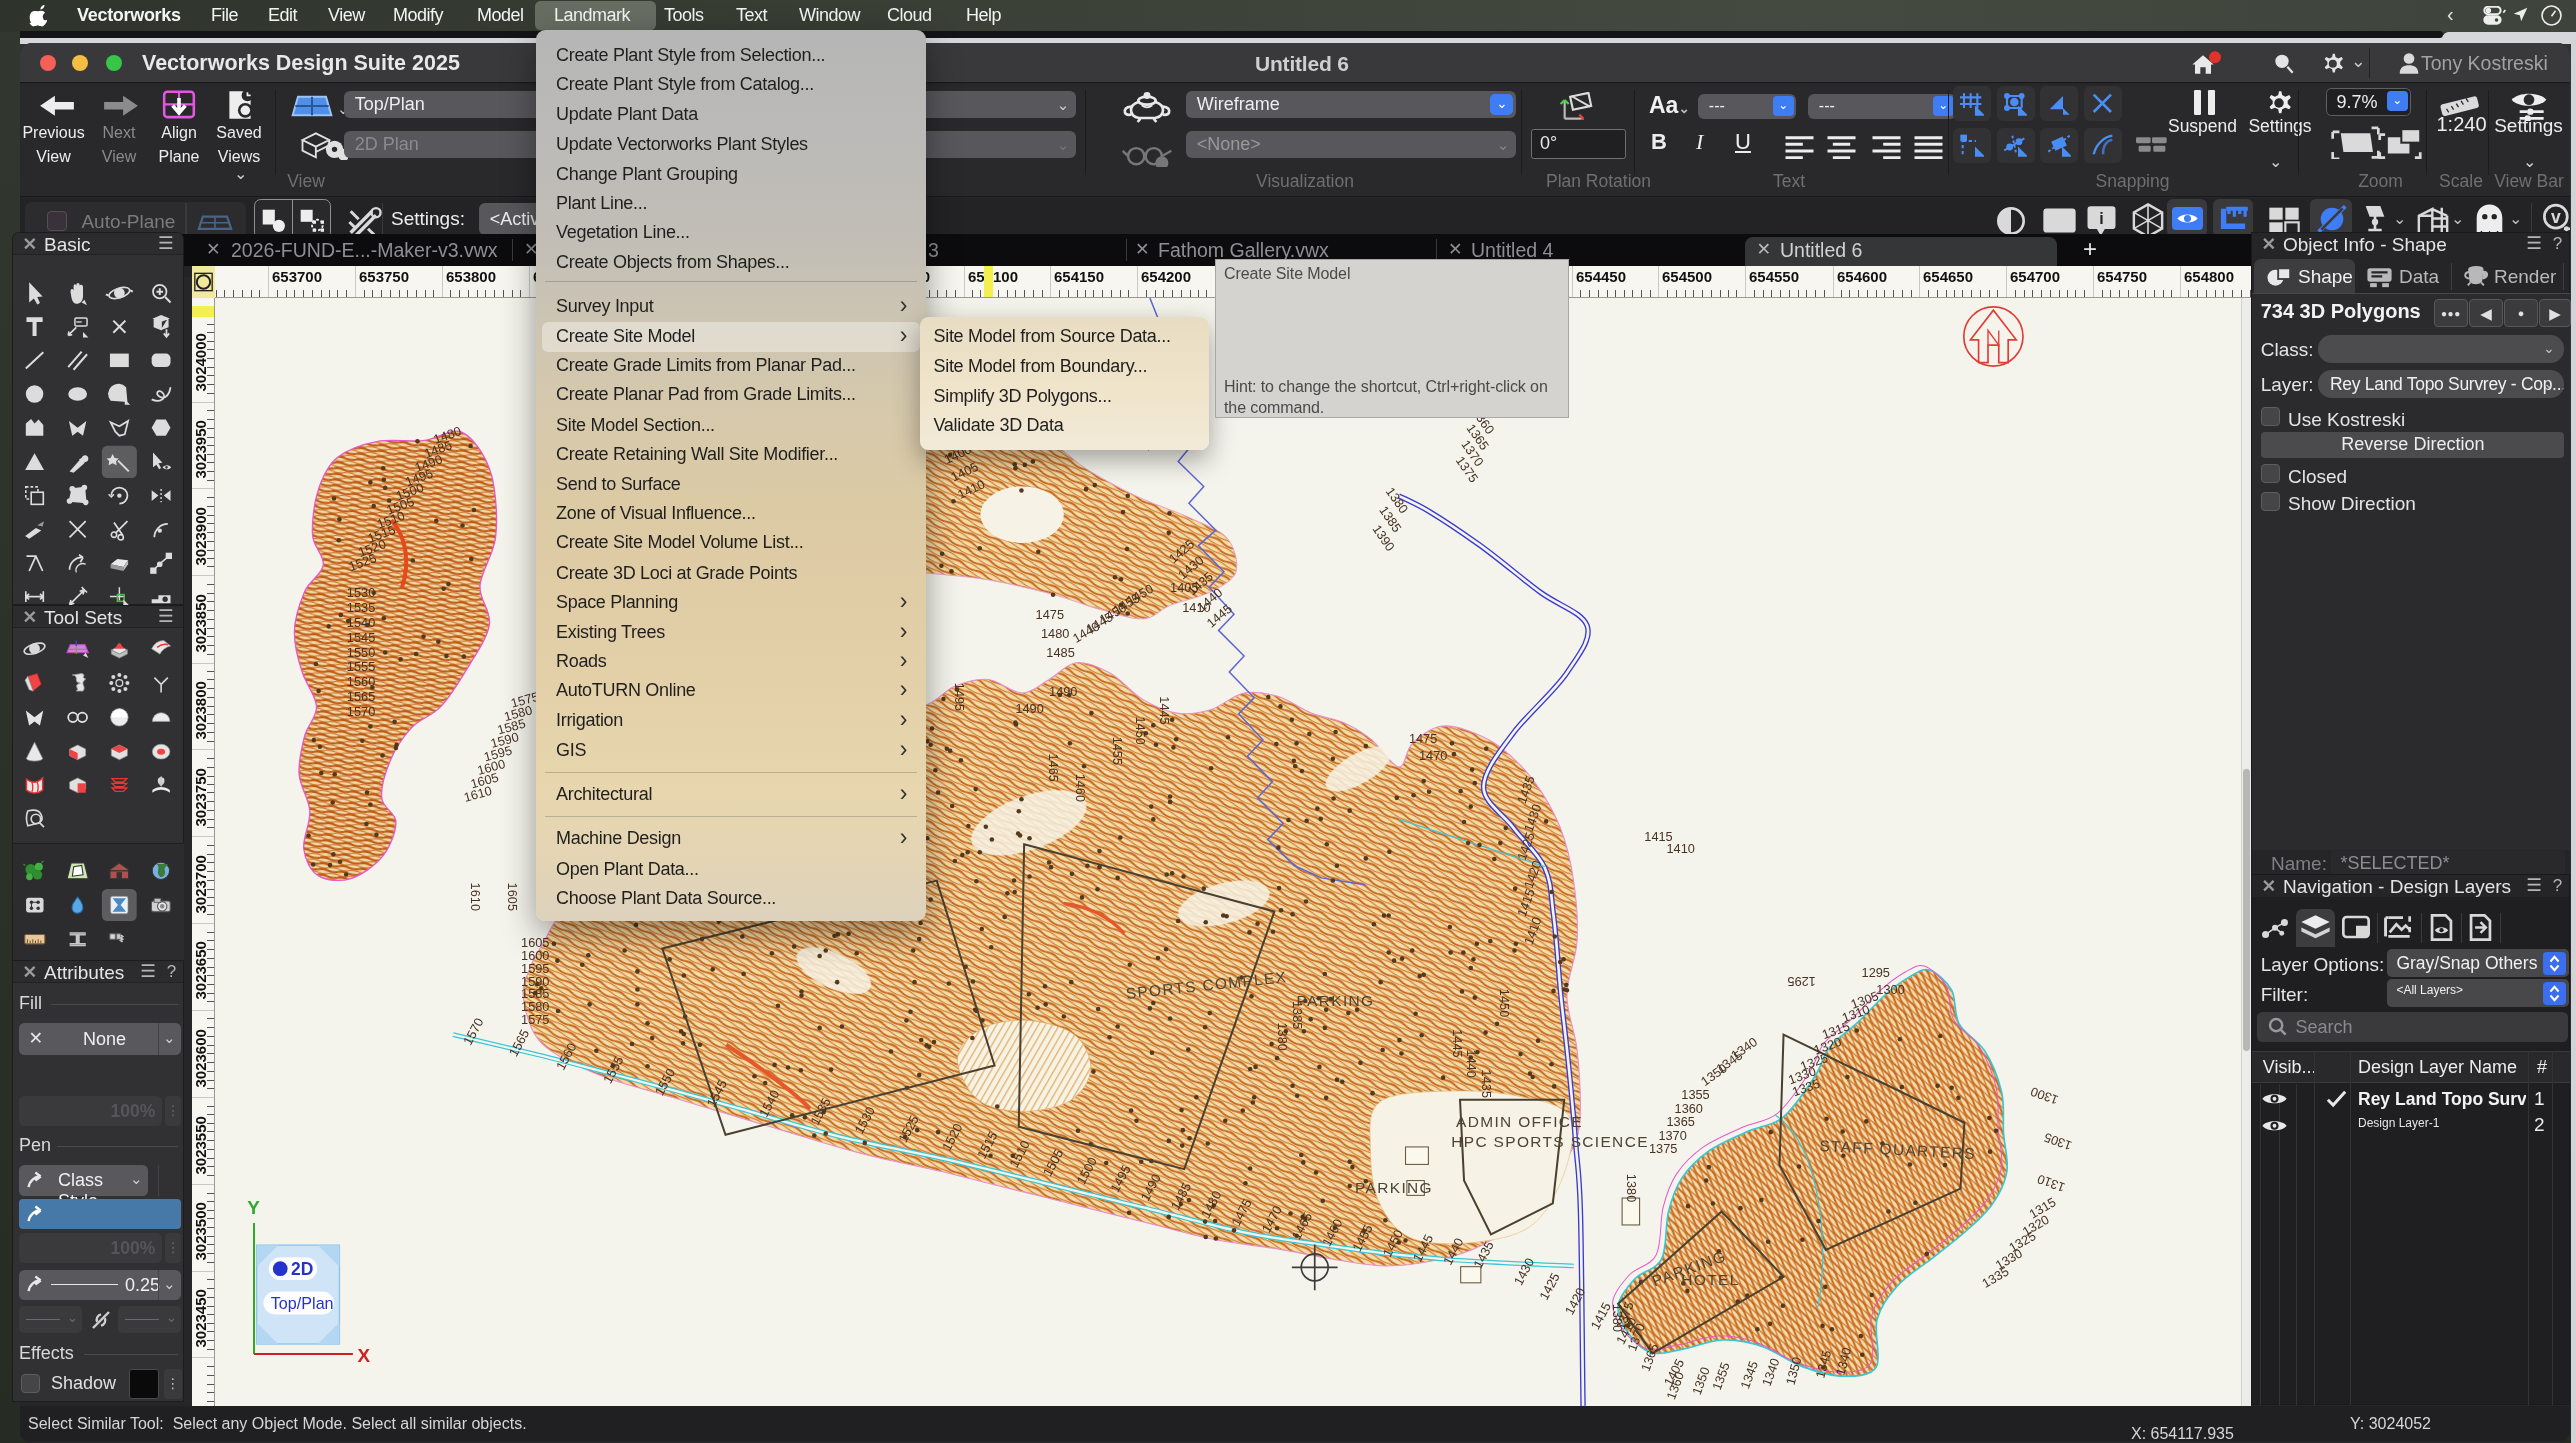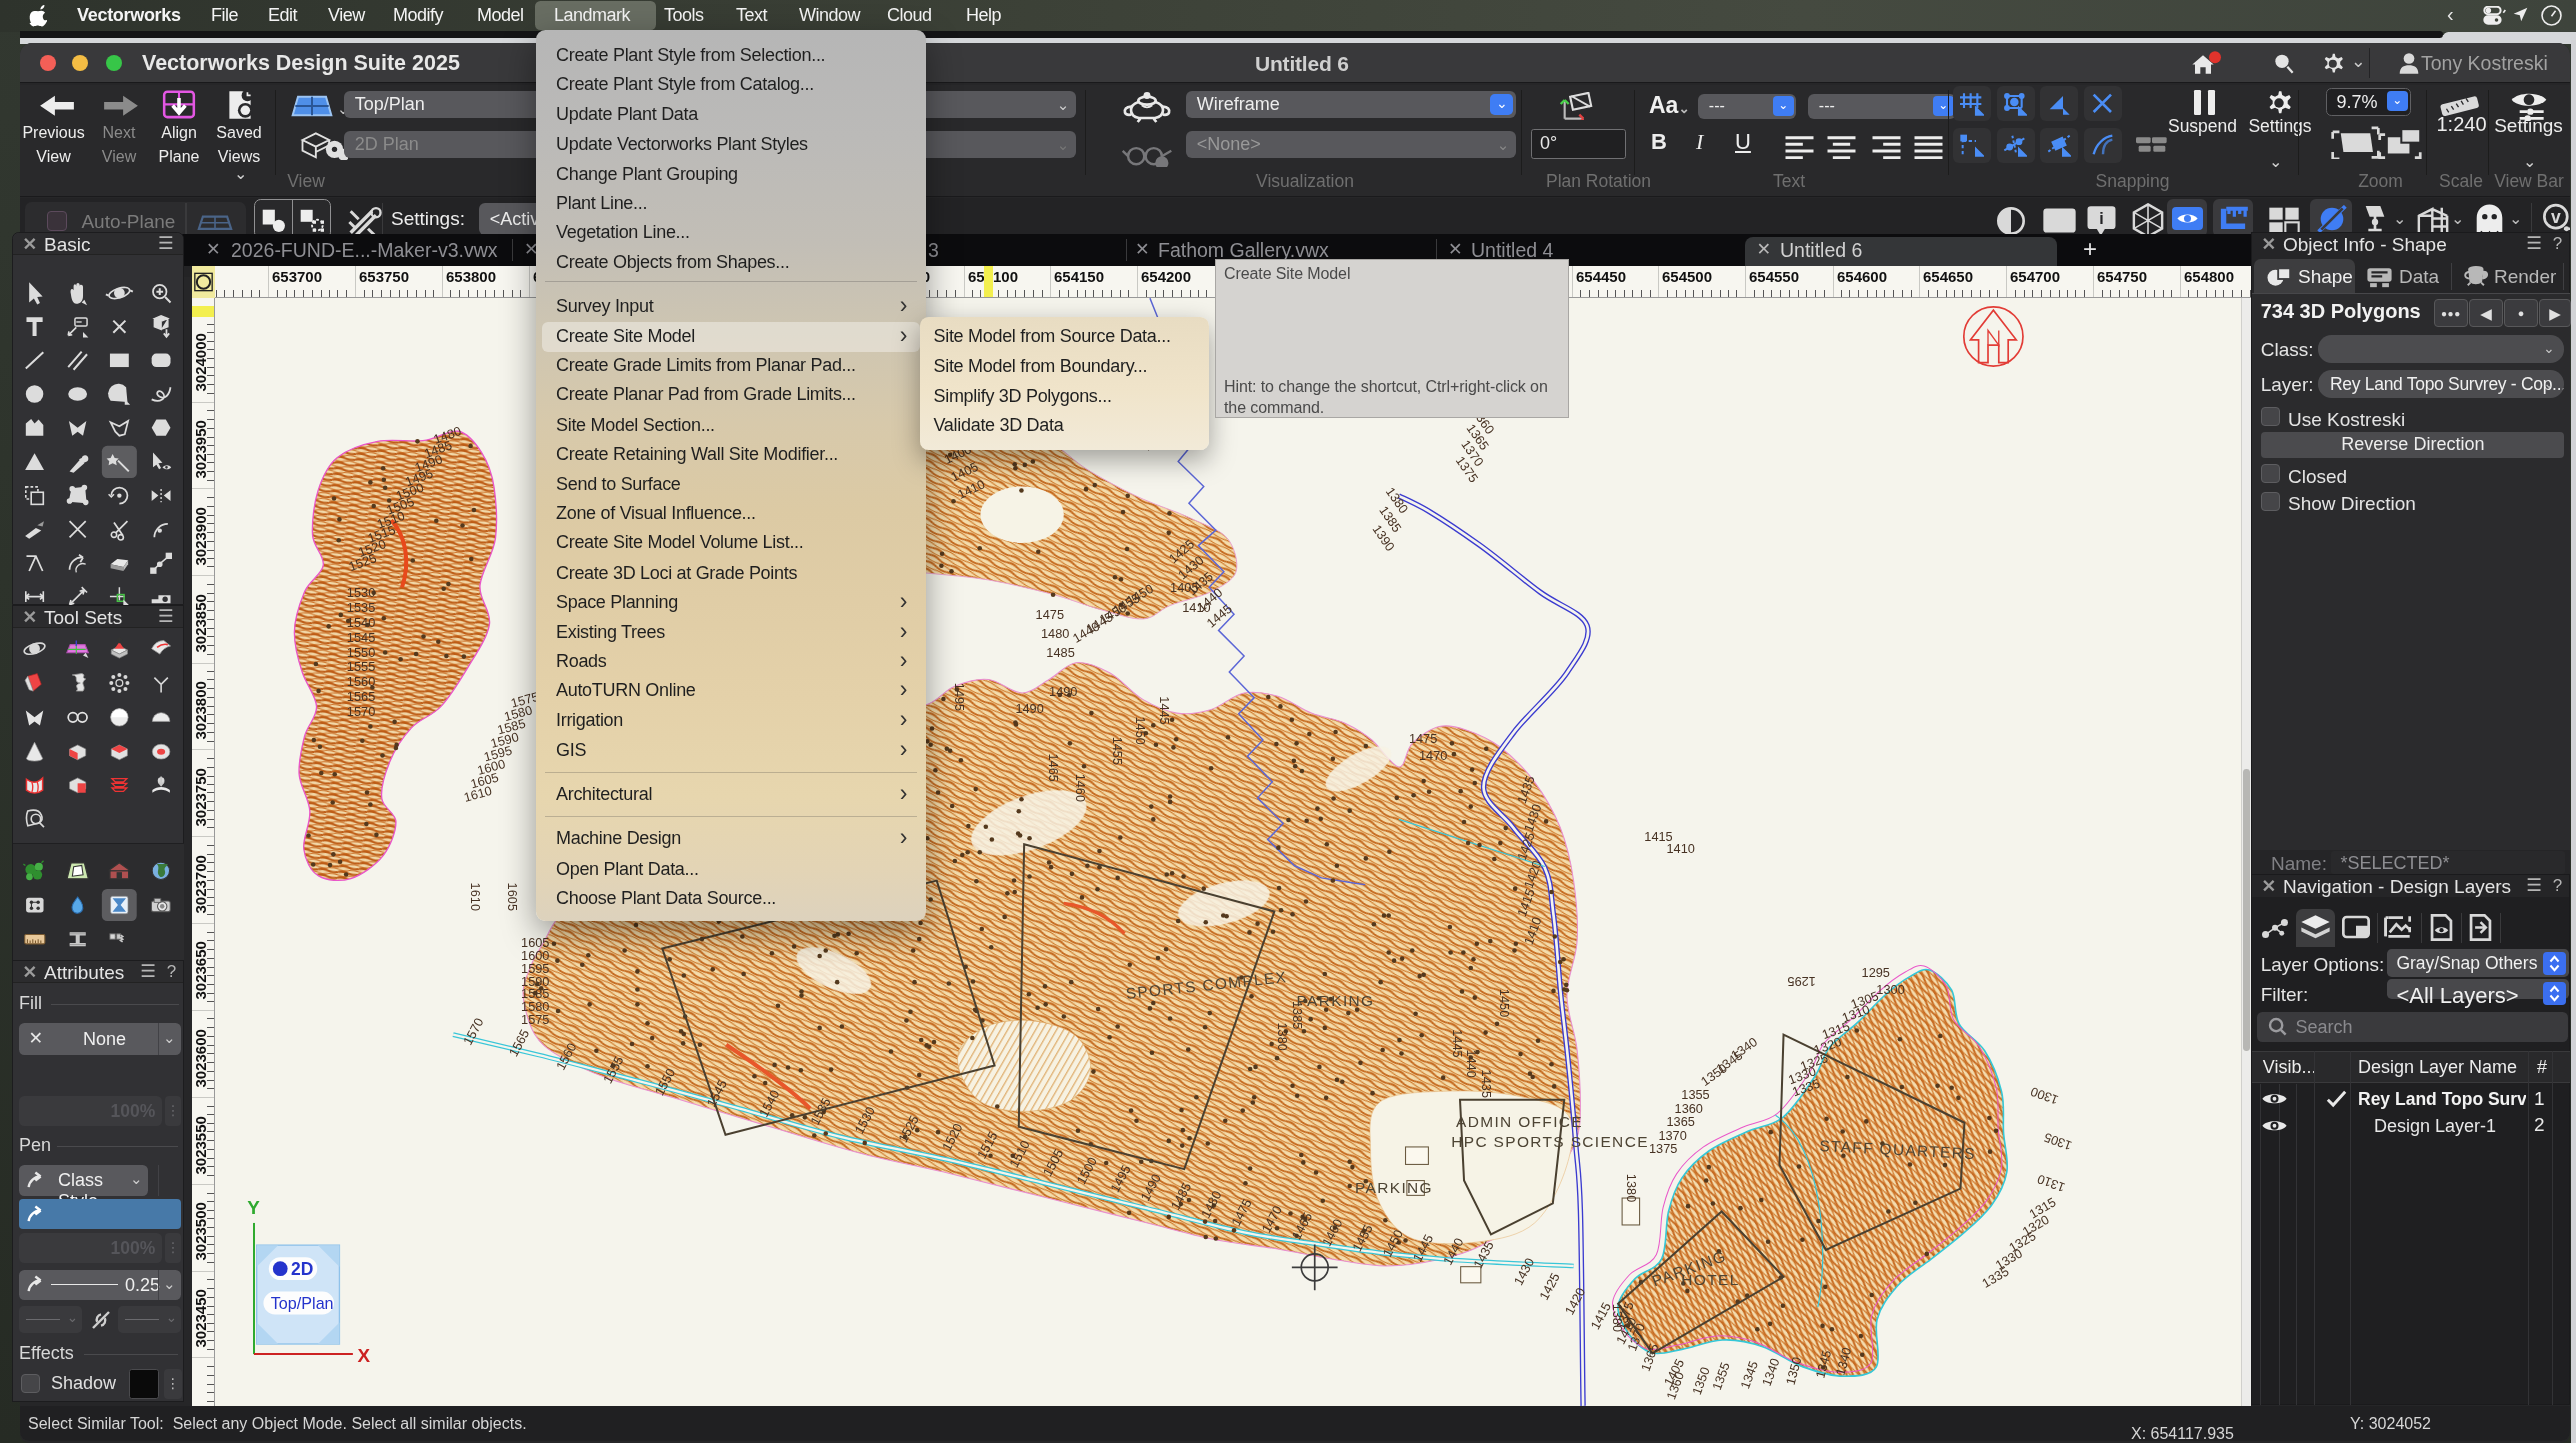--- a/index.html
+++ b/index.html
@@ -2106,21 +2106,21 @@
       <path d="M3,1 H13 L17,5 V19 H3 Z"></path>
       <path d="M6,10 H13 M10,6 L14,10 L10,14" stroke-width="1.8"></path>
     </svg>
  <div class="abs" style="left:248px;top:38px;width:0.7px;height:30px;background:#3a3a3c"></div>
  <div class="abs" style="left:8.7px;top:79px;color:#e4e4e4;font-size:19px">Layer Options:</div>
  <div class="abs" style="left:135px;top:74px;width:182px;height:28px;background:#48484b;border-radius:4.7px;color:#f0f0f0;font-size:17.5px;padding:4px 0 0 9.4px">Gray/Snap Others
    <div style="position:absolute;right:2.7px;top:2.7px;width:23px;height:23px;background:#3b6ff0;border-radius:4px"><svg width="23" height="23" viewBox="0 0 34 34" fill="none" stroke="#fff" stroke-width="3">
           <path d="M11,14 L17,7 L23,14 M11,20 L17,27 L23,20"></path>
         </svg></div></div>
  <div class="abs" style="left:8.7px;top:109px;color:#e4e4e4;font-size:19px">Filter:</div>
- <div class="abs" style="left:135px;top:104px;width:182px;height:20px;background:#48484b;border-radius:4.7px;color:#f0f0f0;font-size:22px;padding:4px 0 0 9.4px">&lt;All Layers&gt;
+ <div class="abs" style="left:135px;top:104px;width:182px;height:28px;background:#48484b;border-radius:4.7px;color:#f0f0f0;font-size:12px;padding:4px 0 0 9.4px">&lt;All Layers&gt;
    <div style="position:absolute;right:2.7px;top:2.7px;width:23px;height:23px;background:#3b6ff0;border-radius:4px"><svg width="23" height="23" viewBox="0 0 34 34" fill="none" stroke="#fff" stroke-width="3">
           <path d="M11,14 L17,7 L23,14 M11,20 L17,27 L23,20"></path>
         </svg></div></div>
  <div class="abs" style="left:5.4px;top:137px;width:311px;height:30px;background:#3a3a3d;border-radius:5.4px">
    <svg class="abs" style="left:10.8px;top:5.4px" width="19" height="19" viewBox="0 0 14 14" fill="none" stroke="#9a9a9e" stroke-width="1.8">
         <circle cx="6" cy="6" r="4.5"></circle>
         <path d="M9.5,9.5 L13,13"></path>
       </svg>
    <span class="abs" style="left:38px;top:4.7px;color:#8a8a8e;font-size:18px">Search</span>
  </div>
@@ -2144,21 +2144,21 @@
  <svg class="abs" style="left:73px;top:214px" width="23" height="20" viewBox="0 0 17 15" fill="none" stroke="#e8e8e8" stroke-width="2.2">
       <path d="M2,8 L6,12 L15,2"></path>
     </svg>
  <div class="abs" style="left:106px;top:214px;width:168px;color:#f2f2f2;font-size:17.5px;font-weight:700;white-space:nowrap;overflow:hidden">Rey Land Topo Surv...</div>
  <div class="abs" style="left:282px;top:213px;color:#f2f2f2;font-size:19px">1</div>
  <svg class="abs" style="left:9.4px;top:242px" width="27" height="17.5" viewBox="0 0 20 13">
       <path d="M1,6.5 C4,2 16,2 19,6.5 C16,11 4,11 1,6.5 Z" fill="#e8e8e8"></path>
       <circle cx="10" cy="6.5" r="3" fill="#1f1f21"></circle>
       <circle cx="10" cy="6.5" r="1.4" fill="#e8e8e8"></circle>
     </svg>
- <div class="abs" style="left:122px;top:241px;color:#e8e8e8;font-size:18px">Design Layer-1</div>
+ <div class="abs" style="left:106px;top:241px;color:#e8e8e8;font-size:12px">Design Layer-1</div>
  <div class="abs" style="left:282px;top:239px;color:#e8e8e8;font-size:19px">2</div>
 </div>
 
 <style>
 .mi{position:absolute;left:20px;right:10.8px;height:28px;line-height:28px;font-size:18px;letter-spacing:-0.3px;color:#1f1f1f;white-space:nowrap}
 .mi .ar{position:absolute;right:8px;top:-1.3px;font-size:23px;color:#333}
 .msep{position:absolute;left:9.4px;right:9.4px;height:1.3px;background:rgba(60,60,60,0.25)}
 .sub .mi{left:13.5px}
 </style>
 <div class="abs" style="left:536px;top:30px;width:390px;height:891px;border-radius:9.4px;box-shadow:0 12px 34px rgba(0,0,0,0.4);background:linear-gradient(180deg,#b6b6b6 0%,#bbbab8 12%,#c2beb6 24%,#cdc5b2 33%,#d7c9ab 44%,#dccaa4 54%,#e0cda6 64%,#e4d1a9 75%,#e7d6ae 86%,#e3d4b5 94%,#ddd2bd 100%)">

